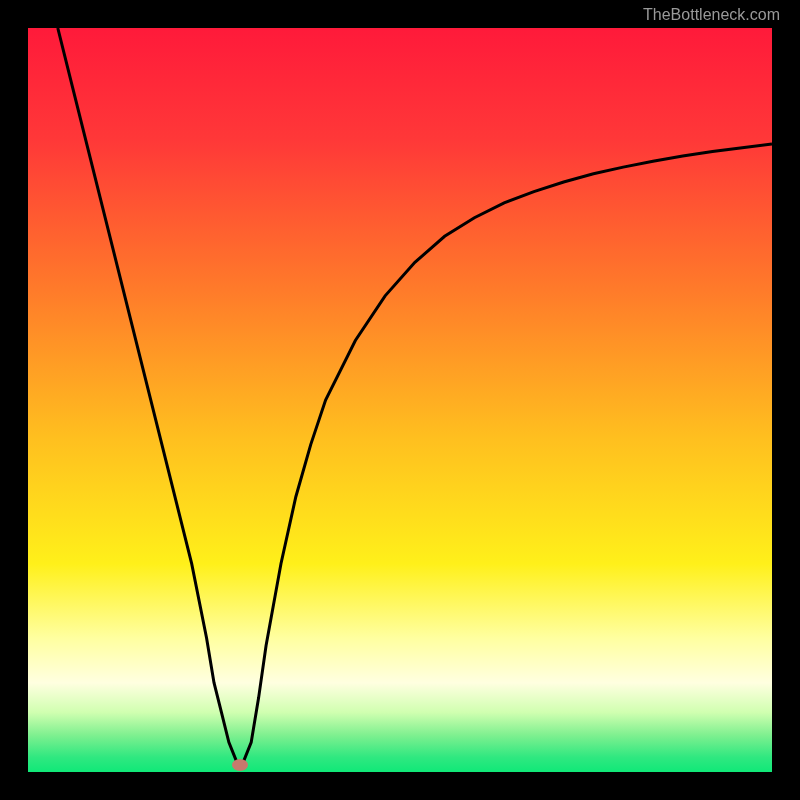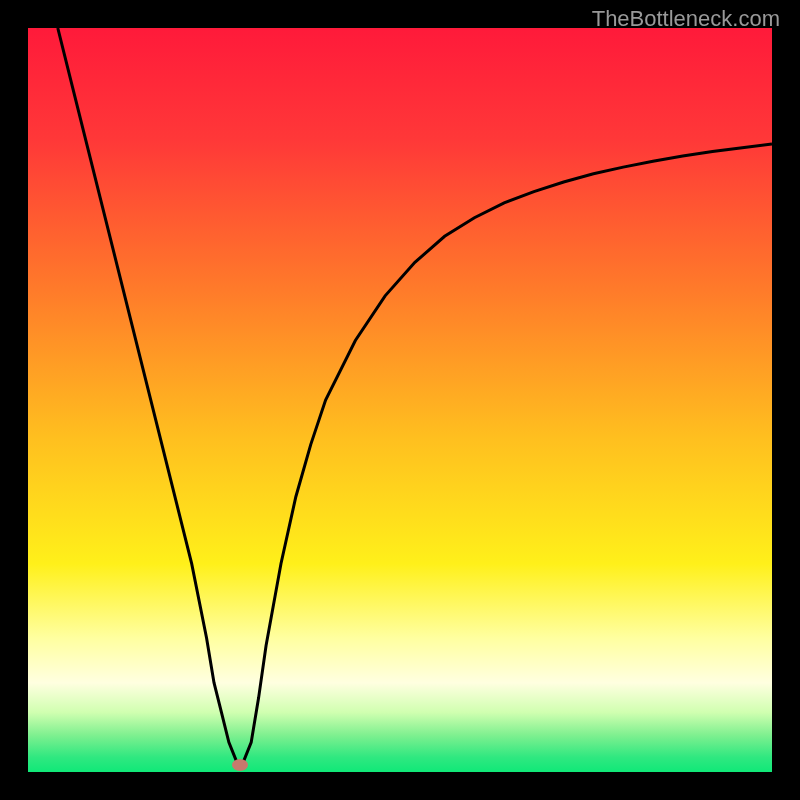--- a/index.html
+++ b/index.html
@@ -12,21 +12,21 @@
       height: 800px;
       background: #000;
       position: relative;
       font-family: Arial, sans-serif;
     }
     .watermark {
       position: absolute;
       top: 6px;
       right: 20px;
       color: #999;
-      font-size: 22px;
+      font-size: 16px;
       font-weight: 500;
       z-index: 10;
     }
     .chart-container {
       position: absolute;
       top: 28px;
       left: 28px;
       width: 744px;
       height: 744px;
     }

